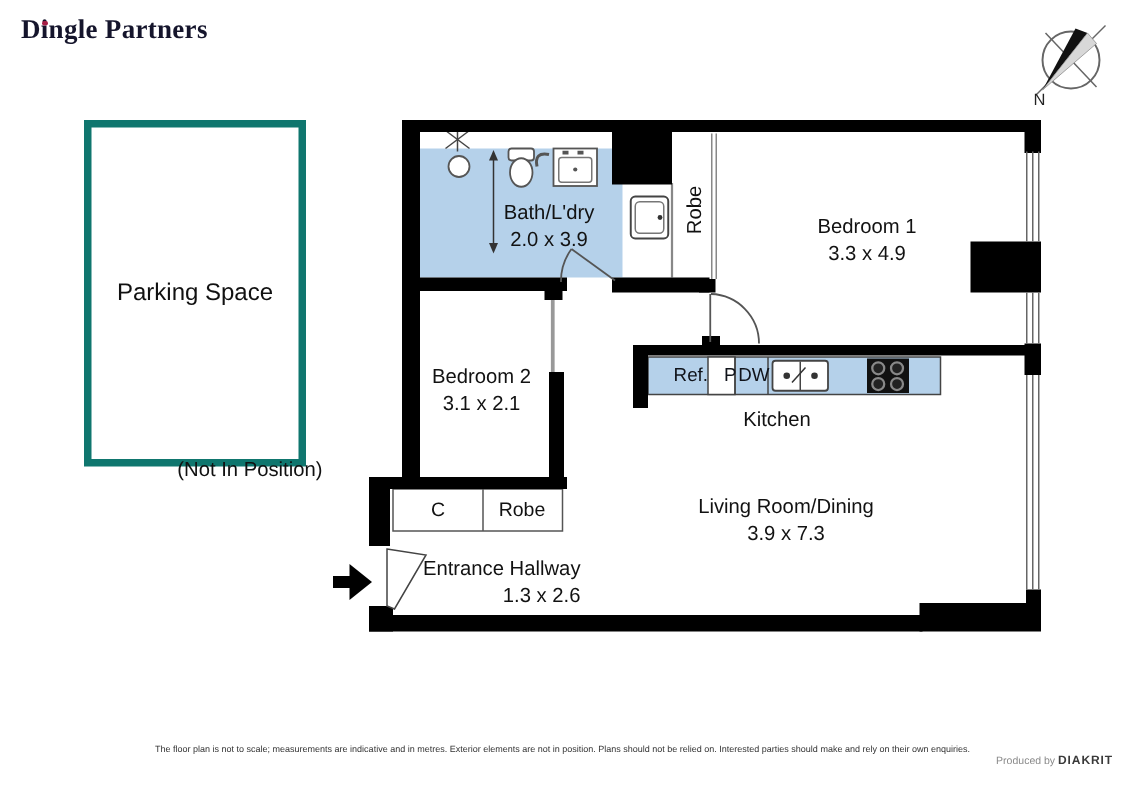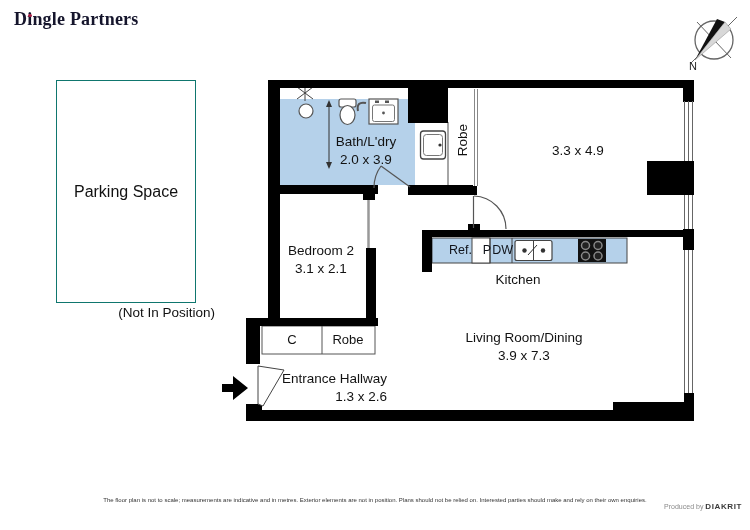--- a/index.html
+++ b/index.html
@@ -10,21 +10,21 @@
         font-weight:bold;font-size:18px;color:#15152c;letter-spacing:.2px;}
   .logo-dot{position:absolute;left:28px;top:13.5px;width:3.6px;height:3.6px;border-radius:50%;
             background:#a51e45;}
   .label{position:absolute;text-align:center;font-size:13.5px;line-height:18px;color:#121212;}
   .label .dims{font-size:13.5px;}
   .small-label{position:absolute;text-align:center;font-size:13px;line-height:15px;color:#121212;}
   .cell-label{position:absolute;text-align:right;font-size:12.5px;line-height:15px;color:#10131a;}
   .robe-tall{position:absolute;left:432px;top:130px;width:62px;height:20px;line-height:20px;
              text-align:center;font-size:13.5px;transform:rotate(-90deg);}
   .parking-box{position:absolute;left:56px;top:80px;width:138px;height:221px;
-               border:1px solid #0f766e;display:flex;align-items:center;justify-content:center;}
+               border:5px solid #0f766e;display:flex;align-items:center;justify-content:center;}
   .parking-note{position:absolute;left:35px;top:305px;width:180px;text-align:right;font-size:13.5px;}
   .disclaimer{position:absolute;left:0;top:497px;width:750px;text-align:center;
               font-size:6px;color:#333;}
   .produced{position:absolute;right:8px;top:502px;font-size:7px;color:#8a8a8a;}
   .produced b{font-size:8px;color:#3a3a3a;letter-spacing:.6px;}
 </style>
 </head>
 <body>
 
 <div class="canvas">
@@ -170,20 +170,21 @@
   <div class="parking-box">
     <span>Parking Space</span>
   </div>
   <div class="parking-note">(Not In Position)</div>
 
   <div class="label" style="left:296px;top:133px;width:140px;">
     <div>Bath/L'dry</div>
     <div class="dims">2.0 x 3.9</div>
   </div>
   <div class="label" style="left:508px;top:142px;width:140px;">
+    <div>Bedroom 1</div>
     <div class="dims">3.3 x 4.9</div>
   </div>
   <div class="label" style="left:251px;top:242px;width:140px;">
     <div>Bedroom 2</div>
     <div class="dims">3.1 x 2.1</div>
   </div>
   <div class="label" style="left:458px;top:271px;width:120px;">
     <div>Kitchen</div>
   </div>
   <div class="label" style="left:444px;top:329px;width:160px;">

